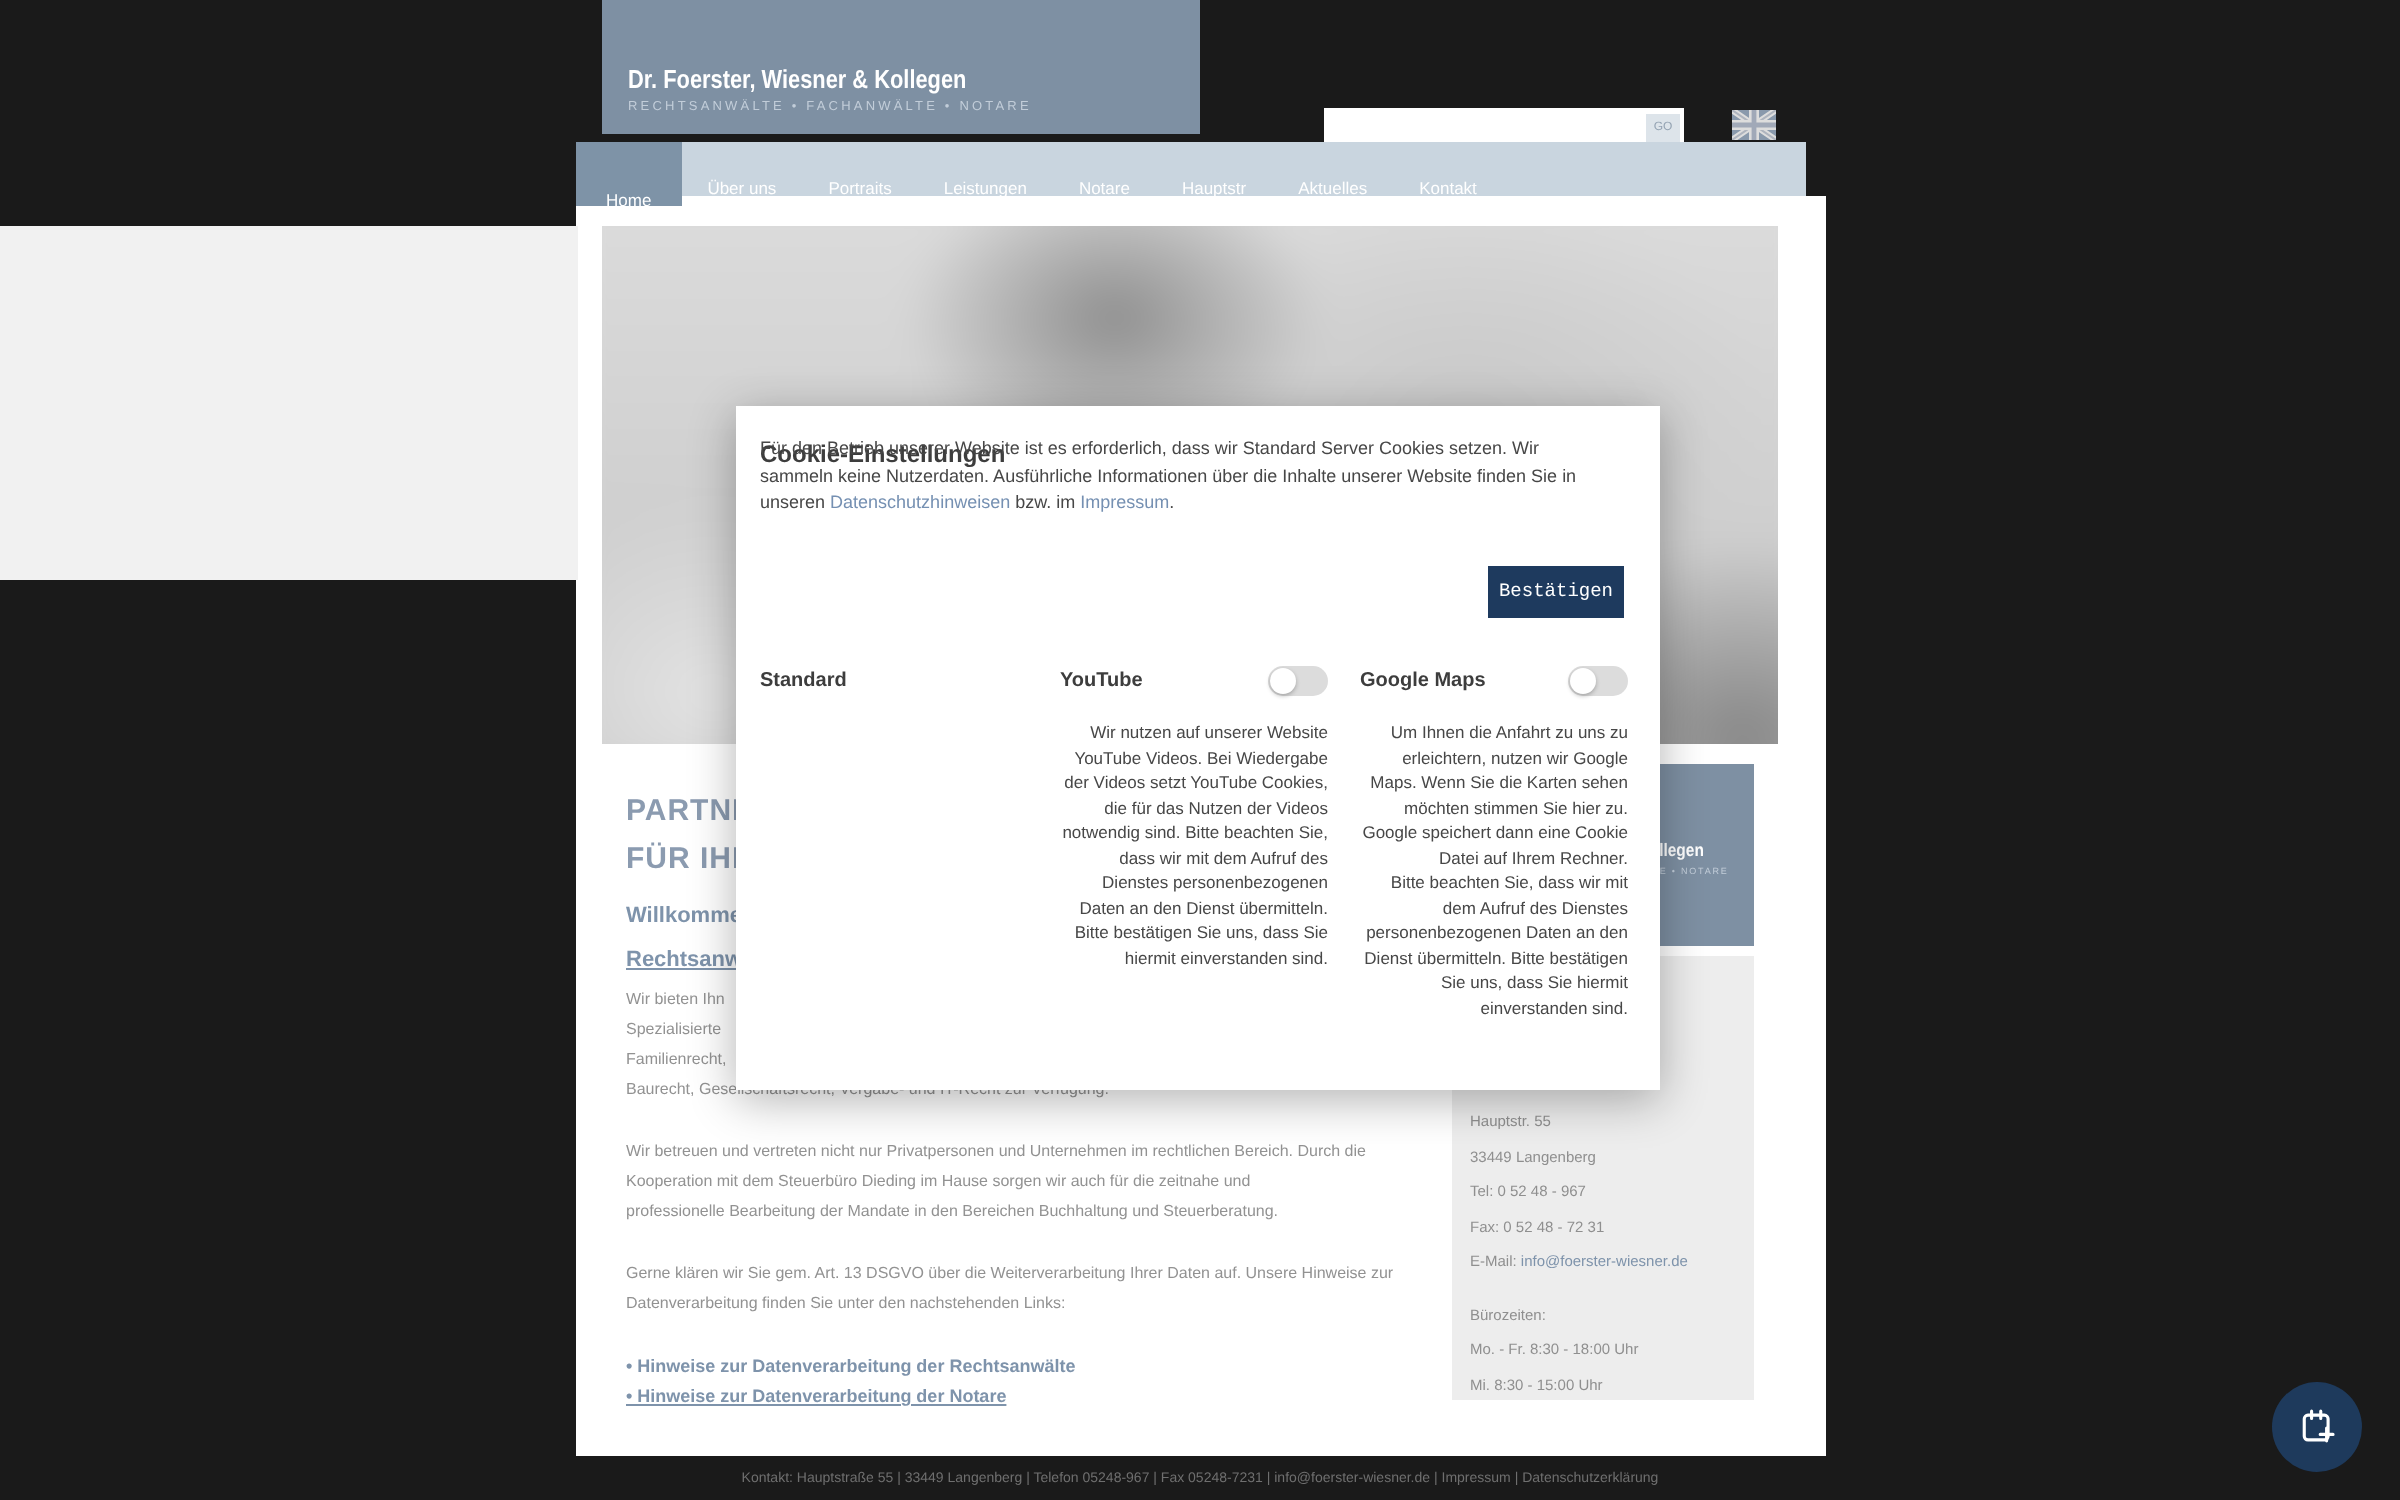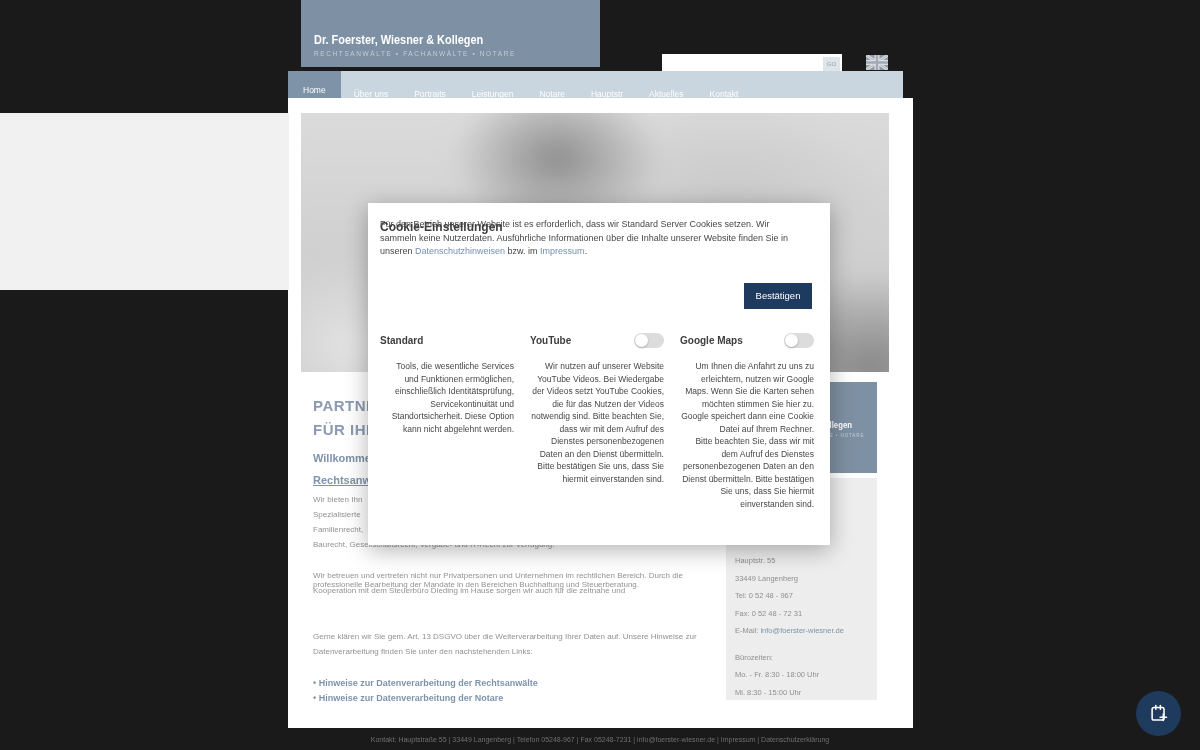--- a/index.html
+++ b/index.html
@@ -21,21 +21,21 @@
 
   .search-wrap { position:absolute; left:662px; top:54px; width:180px; height:20px; background:#ffffff; }
   .search-input { position:absolute; left:4px; top:0; width:152px; height:20px; border:none; outline:none;
                   font-size:9px; color:#555; background:transparent; }
   .go-btn { position:absolute; right:2px; top:3px; width:17px; height:14px; background:#dde4ea;
             color:#93a2b2; font-size:6px; text-align:center; line-height:14px; cursor:pointer; }
   .flag { position:absolute; left:866px; top:55px; width:22px; height:15px; cursor:pointer; opacity:0.85; }
 
   .nav { position:absolute; left:288px; top:71px; width:615px; height:27px; background:#c9d5df; display:flex; }
   .nav-item { height:27px; line-height:27px; padding:10px 13px; color:#ffffff; font-size:8.5px; cursor:pointer; white-space:nowrap; }
-  .nav-item.active { background:#7e93a7; padding:6px 15px; }
+  .nav-item.active { background:#7e93a7; padding:16px 15px; }
 
   
   .hero { position:absolute; left:301px; top:113px; width:588px; height:259px; overflow:hidden; background:#cfcfcf; }
   .hero-art { position:absolute; left:-20px; top:-20px; right:-20px; bottom:-20px; filter:blur(9px);
     background:
       radial-gradient(ellipse 150px 110px at 44% 22%, #8e8e8e 0%, rgba(142,142,142,0) 70%),
       radial-gradient(ellipse 120px 95px at 41% 58%, #b2b2b2 0%, rgba(178,178,178,0) 70%),
       radial-gradient(ellipse 160px 130px at 94% 92%, #878787 0%, rgba(135,135,135,0) 75%),
       radial-gradient(ellipse 220px 160px at 72% 38%, #c9c9c9 0%, rgba(201,201,201,0) 70%),
       radial-gradient(ellipse 180px 140px at 12% 85%, #e3e3e3 0%, rgba(227,227,227,0) 70%),
@@ -58,21 +58,21 @@
   .side-box .email-link { color:#7e93ab; cursor:pointer; }
   .hours { margin-top:9px; }
 
   
   .dialog { position:absolute; left:368px; top:203px; width:462px; height:342px; background:#ffffff;
             box-shadow:0 5px 22px rgba(0,0,0,0.30); }
   .dlg-title { position:absolute; left:12px; top:17px; font-size:12px; font-weight:bold; color:#3d3d3d; }
   .dlg-intro { position:absolute; left:12px; top:15px; width:424px; font-size:9px; color:#474747; line-height:13.5px; }
   .dlg-link { color:#7590b2; cursor:pointer; }
   .dlg-btn { position:absolute; right:18px; top:80px; width:68px; height:26px; background:#1e3a5e; color:#ffffff;
-             font-size:9.5px; text-align:center; line-height:26px; cursor:pointer; }
+             font-size:9.5px; text-align:center; line-height:26px; cursor:pointer;font-family:Liberation Mono, monospace; }
   .dlg-cols { position:absolute; left:12px; top:128px; width:438px; display:flex; gap:16px; }
   .dlg-col { width:134px;text-align:right; }
   .col-head { display:flex; justify-content:space-between; align-items:center; height:18px;
               font-size:10px; font-weight:bold; color:#3d3d3d; }
   .toggle { width:30px; height:15px; border-radius:8px; background:#dcdcdc; position:relative; cursor:pointer; flex:none; }
   .toggle .knob { position:absolute; left:1px; top:1px; width:13px; height:13px; border-radius:50%; background:#ffffff;
                   box-shadow:0 1px 2px rgba(0,0,0,0.25); }
   .col-text { margin-top:11px; font-size:8.5px; color:#474747; line-height:12.5px; white-space:pre-line; }
 
   
@@ -130,27 +130,27 @@
 <div class="subline" style="top:452px;">Willkomme</div>
 <div class="subline" style="top:474px;text-decoration:underline;">Rechtsanw</div>
 
 <div class="bodyline" style="top:495px;">Wir bieten Ihn</div>
 <div class="bodyline" style="top:510px;">Spezialisierte</div>
 <div class="bodyline" style="top:525px;">Familienrecht,</div>
 <div class="bodyline" style="top:540px;">Baurecht, Gesellschaftsrecht, Vergabe- und IT-Recht zur Verfügung.</div>
 
 <div class="bodyline" style="top:571px;">Wir betreuen und vertreten nicht nur Privatpersonen und Unternehmen im rechtlichen Bereich. Durch die</div>
 <div class="bodyline" style="top:586px;">Kooperation mit dem Steuerbüro Dieding im Hause sorgen wir auch für die zeitnahe und</div>
-<div class="bodyline" style="top:580px;">professionelle Bearbeitung der Mandate in den Bereichen Buchhaltung und Steuerberatung.</div>
+<div class="bodyline" style="top:601px;">professionelle Bearbeitung der Mandate in den Bereichen Buchhaltung und Steuerberatung.</div>
 
 <div class="bodyline" style="top:632px;">Gerne klären wir Sie gem. Art. 13 DSGVO über die Weiterverarbeitung Ihrer Daten auf. Unsere Hinweise zur</div>
 <div class="bodyline" style="top:647px;">Datenverarbeitung finden Sie unter den nachstehenden Links:</div>
 
 <div class="linkline" style="top:678px;">• Hinweise zur Datenverarbeitung der Rechtsanwälte</div>
-<div class="linkline" style="top:693px;">• Hinweise zur Datenverarbeitung der Notare</div>
+<div class="linkline" style="top:693px;text-decoration:underline;">• Hinweise zur Datenverarbeitung der Notare</div>
 
 <div class="side-logo">
   <div class="side-logo-title">Dr. Foerster, Wiesner &amp; Kollegen</div>
   <div class="side-logo-sub">RECHTSANWÄLTE • FACHANWÄLTE • NOTARE</div>
 </div>
 
 <div class="side-box">
   <div>Hauptstr. 55</div>
   <div>33449 Langenberg</div>
   <div>Tel: 0 52 48 - 967</div>
@@ -164,21 +164,20 @@
 <div class="dialog">
   <div class="dlg-title">Cookie-Einstellungen</div>
   <div class="dlg-intro"><span>Für den Betrieb unserer Website ist es erforderlich, dass wir Standard Server Cookies setzen. Wir sammeln keine Nutzerdaten. Ausführliche Informationen über die Inhalte unserer Website finden Sie in unseren </span><span class="dlg-link">Datenschutzhinweisen</span><span> bzw. im </span><span class="dlg-link">Impressum</span><span>.</span></div>
   <div class="dlg-btn">Bestätigen</div>
 
   <div class="dlg-cols">
     <div class="dlg-col">
       <div class="col-head">
           <span>Standard</span>
         </div>
-      <div class="col-text">Tools, die wesentliche Services und Funktionen ermöglichen, einschließlich Identitätsprüfung, Servicekontinuität und Standortsicherheit. Diese Option kann nicht abgelehnt werden.</div>
     </div>
     <div class="dlg-col">
       <div class="col-head">
           <span>YouTube</span>
         <div class="toggle">
             <div class="knob"></div>
           </div>
       </div>
       <div class="col-text">Wir nutzen auf unserer Website YouTube Videos. Bei Wiedergabe der Videos setzt YouTube Cookies, die für das Nutzen der Videos notwendig sind. Bitte beachten Sie, dass wir mit dem Aufruf des Dienstes personenbezogenen Daten an den Dienst übermitteln. Bitte bestätigen Sie uns, dass Sie hiermit einverstanden sind.</div>
     </div>

